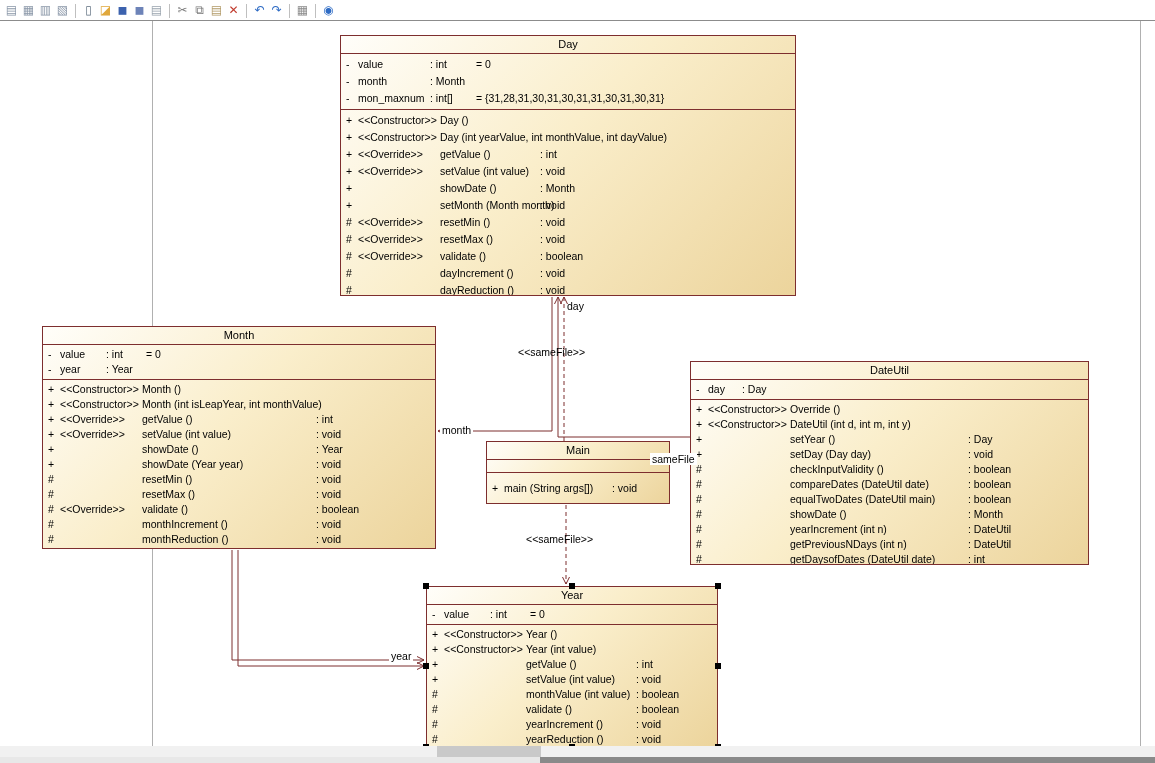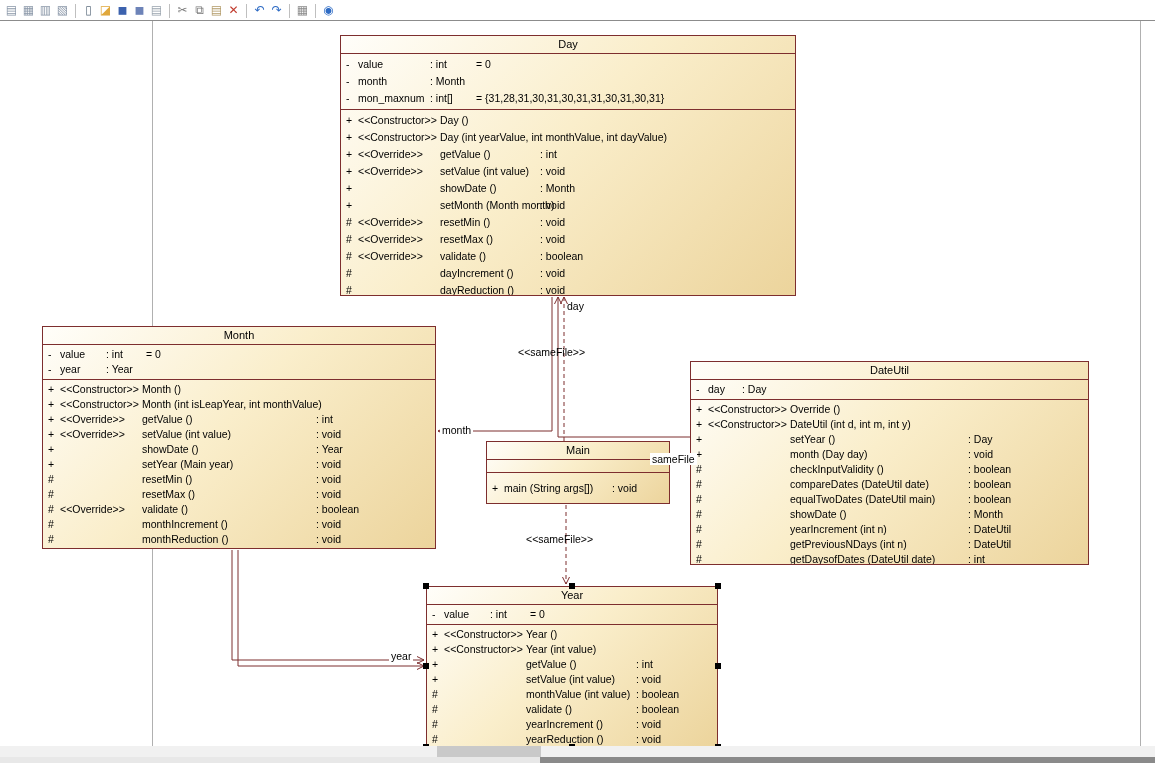--- a/index.html
+++ b/index.html
@@ -248,21 +248,21 @@
       </div>
       <div class="row op">
         <span class="cell-v">+</span>
         <span class="cell-s"></span>
         <span class="cell-n">showDate ()</span>
         <span class="cell-t">: Year</span>
       </div>
       <div class="row op">
         <span class="cell-v">+</span>
         <span class="cell-s"></span>
-        <span class="cell-n">setYear (Main year)</span>
+        <span class="cell-n">showDate (Year year)</span>
         <span class="cell-t">: void</span>
       </div>
       <div class="row op">
         <span class="cell-v">#</span>
         <span class="cell-s"></span>
         <span class="cell-n">resetMin ()</span>
         <span class="cell-t">: void</span>
       </div>
       <div class="row op">
         <span class="cell-v">#</span>
@@ -316,21 +316,21 @@
       </div>
       <div class="row op">
         <span class="cell-v">+</span>
         <span class="cell-s"></span>
         <span class="cell-n">setYear ()</span>
         <span class="cell-t">: Day</span>
       </div>
       <div class="row op">
         <span class="cell-v">+</span>
         <span class="cell-s"></span>
-        <span class="cell-n">month (Day day)</span>
+        <span class="cell-n">setDay (Day day)</span>
         <span class="cell-t">: void</span>
       </div>
       <div class="row op">
         <span class="cell-v">#</span>
         <span class="cell-s"></span>
         <span class="cell-n">checkInputValidity ()</span>
         <span class="cell-t">: boolean</span>
       </div>
       <div class="row op">
         <span class="cell-v">#</span>

